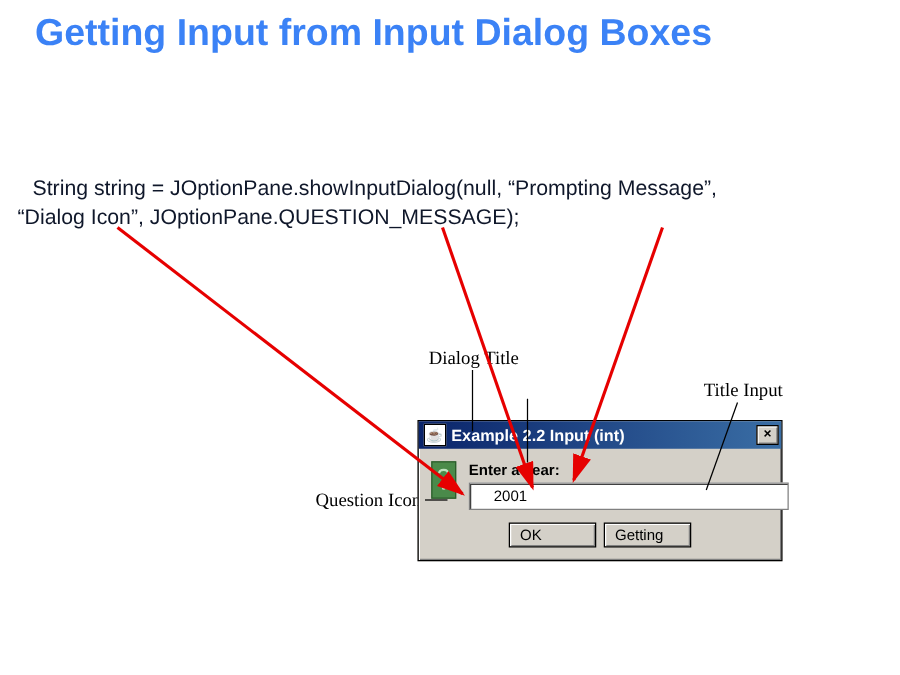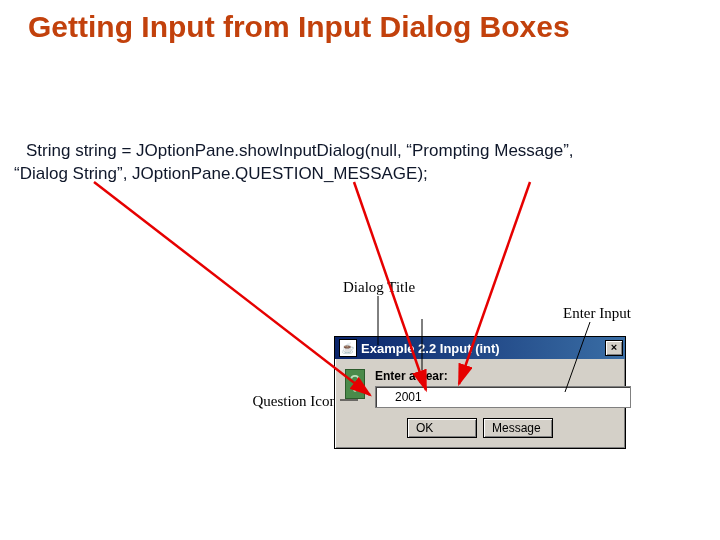--- a/index.html
+++ b/index.html
@@ -16,21 +16,21 @@
     width: 720px;
     height: 540px;
   }
   .title {
     position: absolute;
     left: 28px;
     top: 8px;
     right: 40px;
     font-size: 30px;
     font-weight: bold;
-    color: #c2410c;
+    color: #3b82f6;
     line-height: 1.25;
   }
   .code {
     position: absolute;
     left: 26px;
     top: 140px;
     right: 40px;
     font-size: 17px;
     color: #0f172a;
     line-height: 1.35;
@@ -142,25 +142,25 @@
   }
 </style>
 </head>
 <body>
 <div class="slide">
 
   <div class="title">Getting Input from Input Dialog Boxes</div>
 
   <div class="code">
     <span>String string = JOptionPane.showInputDialog(null, “Prompting Message”,</span><br>
-    <span style="margin-left:-12px;">“Dialog String”,  JOptionPane.QUESTION_MESSAGE);</span>
+    <span style="margin-left:-12px;">“Dialog Icon”,  JOptionPane.QUESTION_MESSAGE);</span>
   </div>
 
   <div class="ann-label l-dialog-title">Dialog Title</div>
-  <div class="ann-label l-enter">Enter Input</div>
+  <div class="ann-label l-enter">Title Input</div>
   <div class="ann-label l-qicon">Question Icon</div>
 
   <div class="dialog">
     <div class="titlebar">
       <div class="java-icon">☕</div>
       <div class="title-text">Example 2.2 Input (int)</div>
       <div class="closebtn">×</div>
     </div>
     <div class="dialog-body">
       <div class="qicon">
@@ -169,21 +169,21 @@
           <circle cx="10" cy="19" r="1.7" fill="#bde0bd"></circle>
         </svg>
       </div>
       <div class="body-right">
         <div class="prompt-text">Enter a year:</div>
         <input class="input-field" type="text" value="2001" style="">
       </div>
     </div>
     <div class="buttons">
       <div class="btn">OK</div>
-      <div class="btn">Message</div>
+      <div class="btn">Getting</div>
     </div>
   </div>
 
   <svg class="overlay">
     <defs>
       <marker id="arrow-red" markerWidth="10" markerHeight="10" refX="8" refY="3" orient="auto">
         <path d="M0,0 L9,3 L0,6 Z" fill="#e60000"></path>
       </marker>
     </defs>
 

